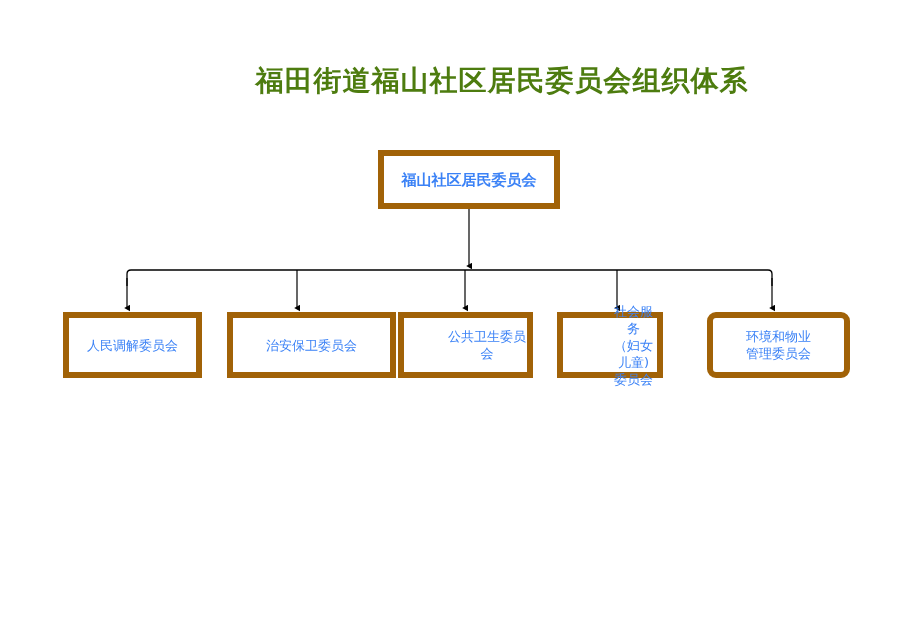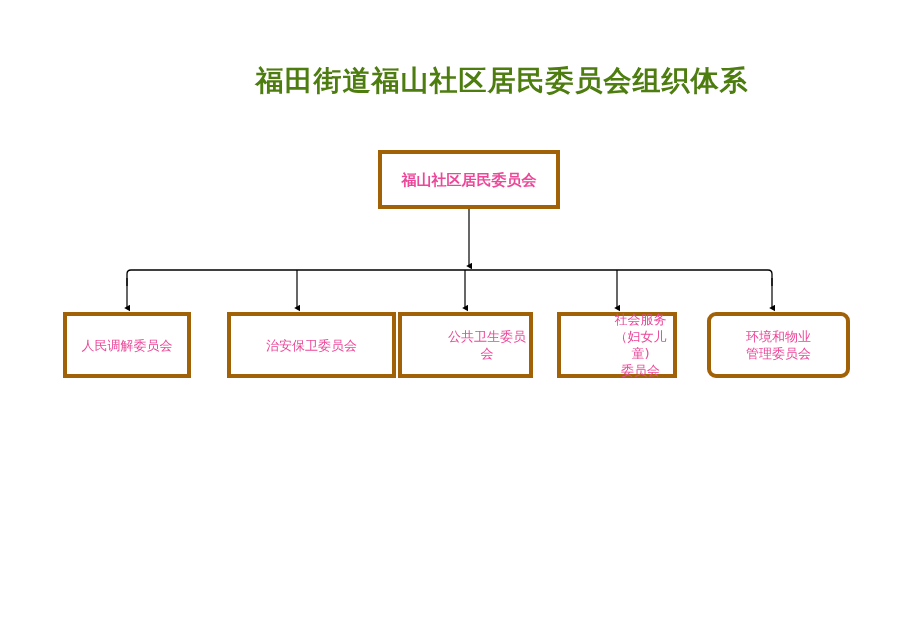--- a/index.html
+++ b/index.html
@@ -45,27 +45,27 @@
     top: 0;
     width: 916px;
     height: 624px;
     pointer-events: none;
   }
 
   
   .node {
     position: absolute;
     box-sizing: border-box;
-    border: 4px solid #a16207;
+    border: 6px solid #a16207;
     background: #ffffff;
     display: flex;
     align-items: center;
     justify-content: center;
     text-align: center;
-    color: #ec4899;
+    color: #3b82f6;
     font-family: "DejaVu Sans", "Liberation Sans", sans-serif;
   }
 
   .node-label {
     display: block;
     white-space: pre-line;
     text-align: center;
   }
 
   .node-root {
@@ -83,24 +83,24 @@
   .node-child {
     top: 312px;
     height: 66px;
   }
   .node-child .node-label {
     font-size: 13px;
     font-weight: normal;
     line-height: 17px;
   }
 
-  .node-c0 { left: 63px;  width: 128px; }
+  .node-c0 { left: 63px;  width: 139px; }
   .node-c1 { left: 227px; width: 169px; }
   .node-c2 { left: 398px; width: 135px; padding-left: 43px; }
-  .node-c3 { left: 557px; width: 120px; padding-left: 47px; }
+  .node-c3 { left: 557px; width: 106px; padding-left: 47px; }
   .node-c4 { left: 707px; width: 143px; border-radius: 9px; }
 </style>
 </head>
 <body>
 
 <div id="chart-root">
 
   <div class="chart-title">福田街道福山社区居民委员会组织体系</div>
 
   <svg class="connector-layer" viewBox="0 0 916 624" width="916" height="624" xmlns="http://www.w3.org/2000/svg">

